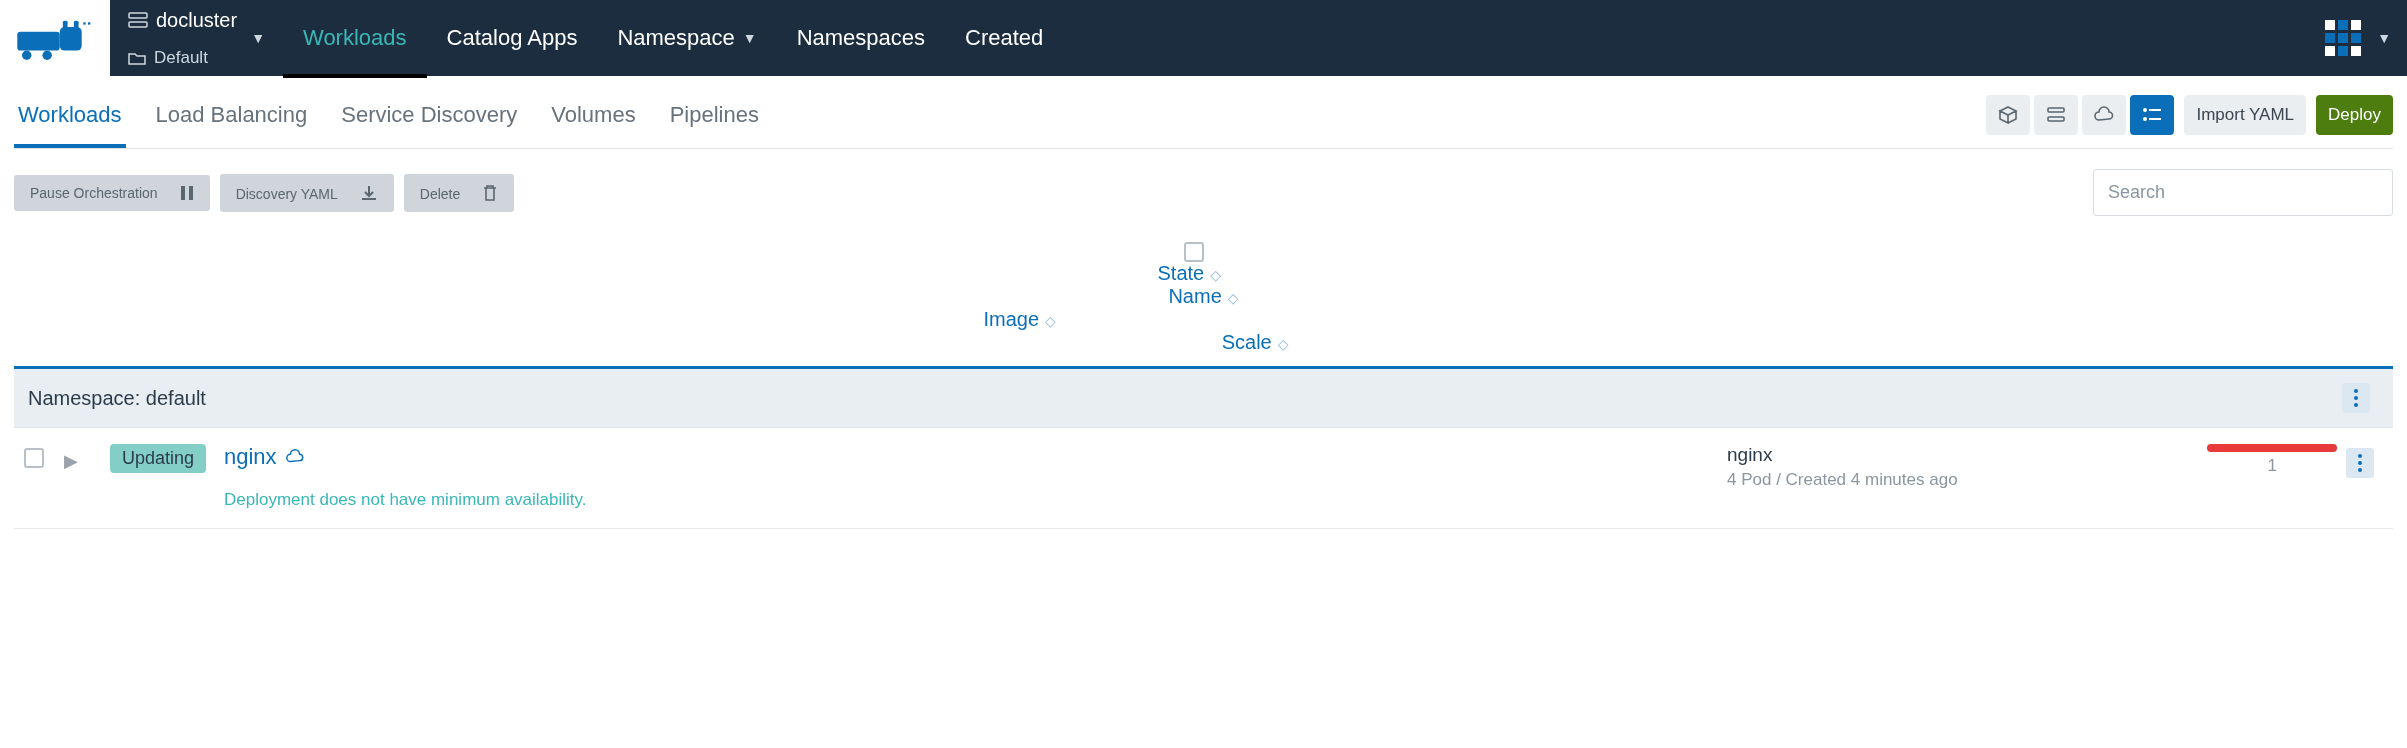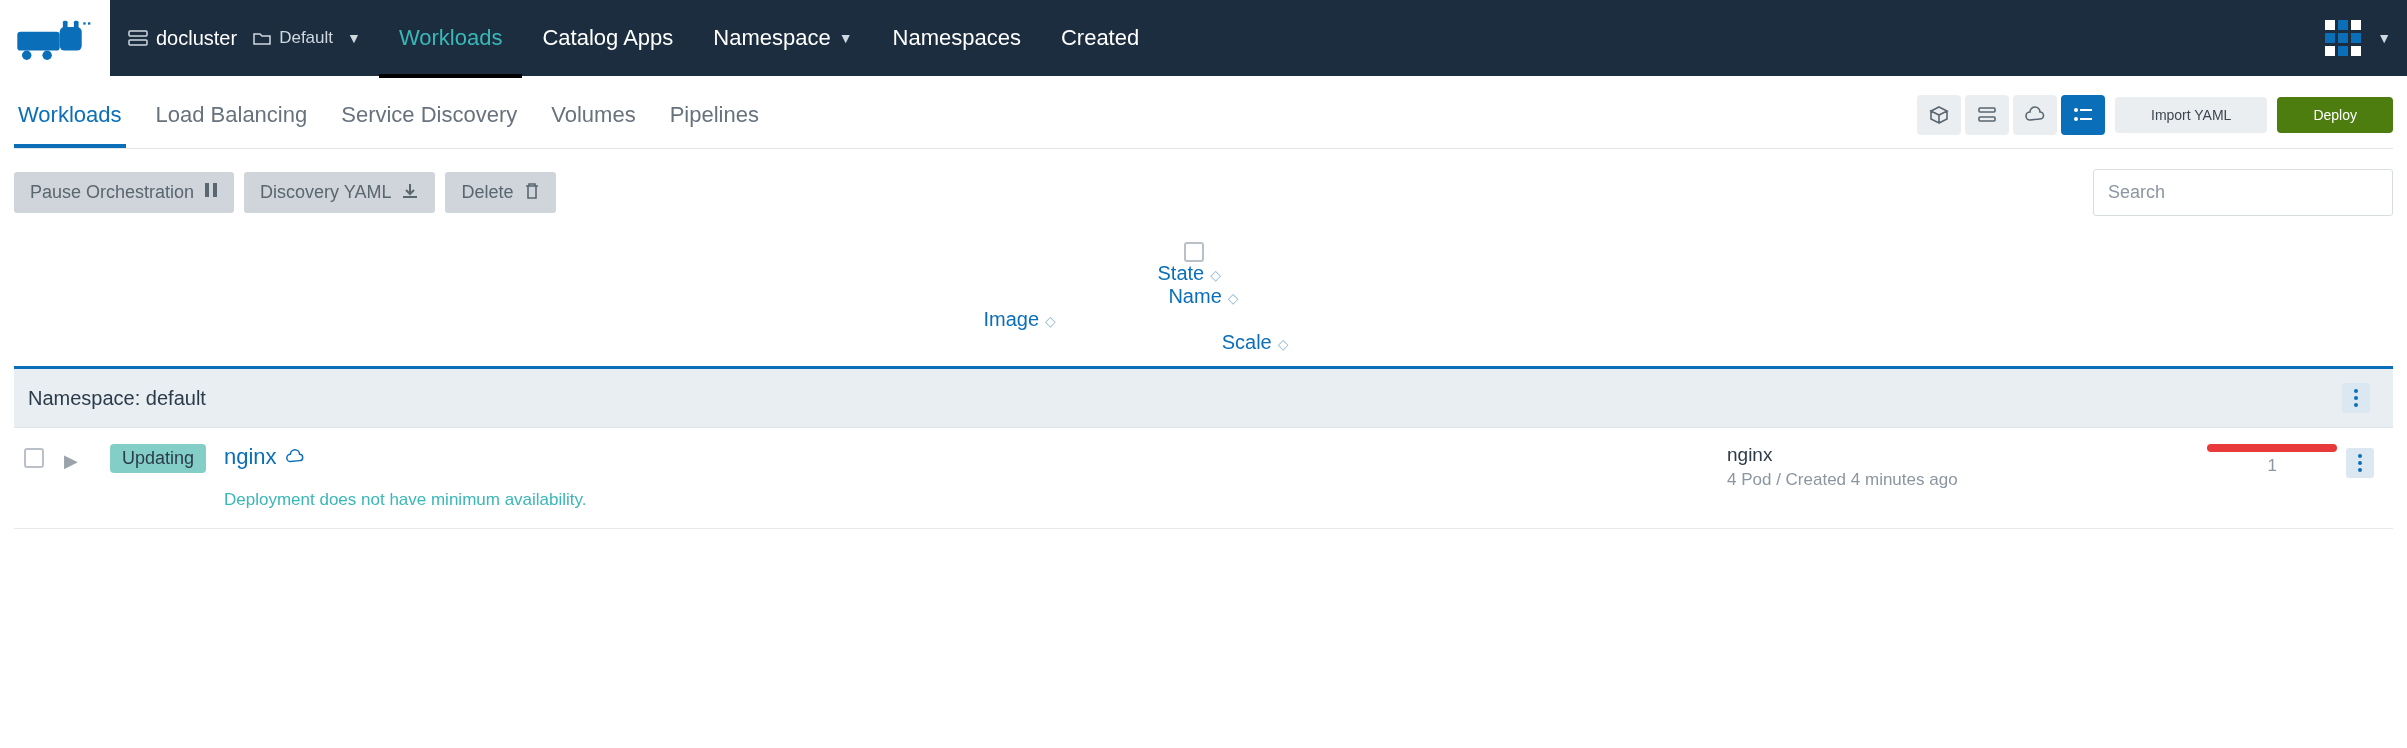--- a/index.html
+++ b/index.html
@@ -2,21 +2,21 @@
 <html><head>
 <meta charset="utf-8">
 <style>
   * { box-sizing: border-box; margin: 0; padding: 0; font-family: -apple-system, BlinkMacSystemFont, "Segoe UI", Helvetica, Arial, sans-serif; }
   body { background: #fff; color: #2b3b4a; }
   
   .header { display:flex; align-items:stretch; background:#1b2d3e; height:76px; }
   .logo-area { width:110px; display:flex; align-items:center; justify-content:center; background:#fff; }
   .logo-svg { width:80px; height:44px; }
   .cluster-box { display:flex; align-items:center; gap:10px; padding:0 18px; background:#1b2d3e; color:#fff; position:relative; }
-  .cluster-col { display:flex; flex-direction:row; gap:16px; }
+  .cluster-col { display:flex; flex-direction:column; gap:16px; }
   .cluster-row { display:flex; align-items:center; gap:8px; font-size:20px; }
   .cluster-row.small { font-size:17px; color:#cfd8df; }
   .chev { color:#cfd8df; font-size:14px; margin-left:4px; }
   .nav { display:flex; align-items:stretch; }
   .nav-item { display:flex; align-items:center; padding:0 20px; color:#fff; font-size:22px; cursor:pointer; position:relative; }
   .nav-item.active { color:#3ab7b7; }
   .nav-item.active::after { content:""; position:absolute; left:0; right:0; bottom:-2px; height:4px; background:#000; }
   .header-spacer { flex:1; }
   .header-right { display:flex; align-items:center; gap:10px; padding:0 16px; }
   .apps-icon { width:40px; height:40px; }
@@ -24,26 +24,26 @@
   .page { padding:18px 14px; }
   .subnav { display:flex; align-items:center; border-bottom:1px solid #e2e6ea; position:relative; }
   .subnav-left { display:flex; gap:34px; padding:8px 4px 20px 4px; }
   .subnav-item { font-size:22px; color:#68727c; cursor:pointer; }
   .subnav-item.active { color:#0a6fb8; position:relative; }
   .subnav-item.active::after { content:""; position:absolute; left:-4px; right:-4px; bottom:-20px; height:4px; background:#0a6fb8; }
   .subnav-right { margin-left:auto; display:flex; align-items:center; gap:10px; padding-bottom:12px; }
   .icon-btn-group { display:flex; gap:4px; }
   .icon-btn { width:44px; height:40px; border-radius:4px; display:flex; align-items:center; justify-content:center; background:#ebeef1; color:#5a6670; cursor:pointer; }
   .icon-btn.active { background:#0a6fb8; color:#fff; }
-  .btn { border-radius:4px; padding:10px 36px; font-size:14px; cursor:pointer; border:none; }
+  .btn { border-radius:4px; padding:10px 12px; font-size:17px; cursor:pointer; border:none; }
   .btn-light { background:#ebeef1; color:#3b4650; }
   .btn-primary { background:#4d7c0f; color:#fff; }
   
   .toolbar { display:flex; align-items:center; margin-top:20px; gap:10px; }
-  .tool-btn { display:flex; align-items:flex-start; gap:10px; background:#cfd5da; color:#5a6670; padding:10px 16px; border-radius:3px; font-size:18px; cursor:pointer; }
+  .tool-btn { display:flex; align-items:flex-end; gap:22px; background:#cfd5da; color:#5a6670; padding:10px 16px; border-radius:3px; font-size:14px; cursor:pointer; }
   .search-box { margin-left:auto; width:300px; }
   .search-box input { width:100%; padding:12px 14px; font-size:18px; border:1px solid #d8dde2; border-radius:3px; color:#5a6670; }
   .search-box input::placeholder { color:#8b96a0; }
   
   .table { margin-top:14px; }
   .thead { display:flex; align-items:center; padding:12px 10px; border-bottom:3px solid #0a6fb8; font-size:20px; color:#0a6fb8;flex-direction:column; }
   .col-check { width:40px; display:flex; align-items:center; }
   .col-expand { width:46px; }
   .col-state { width:160px; padding-left:34px; }
   .col-name { flex:1; }

